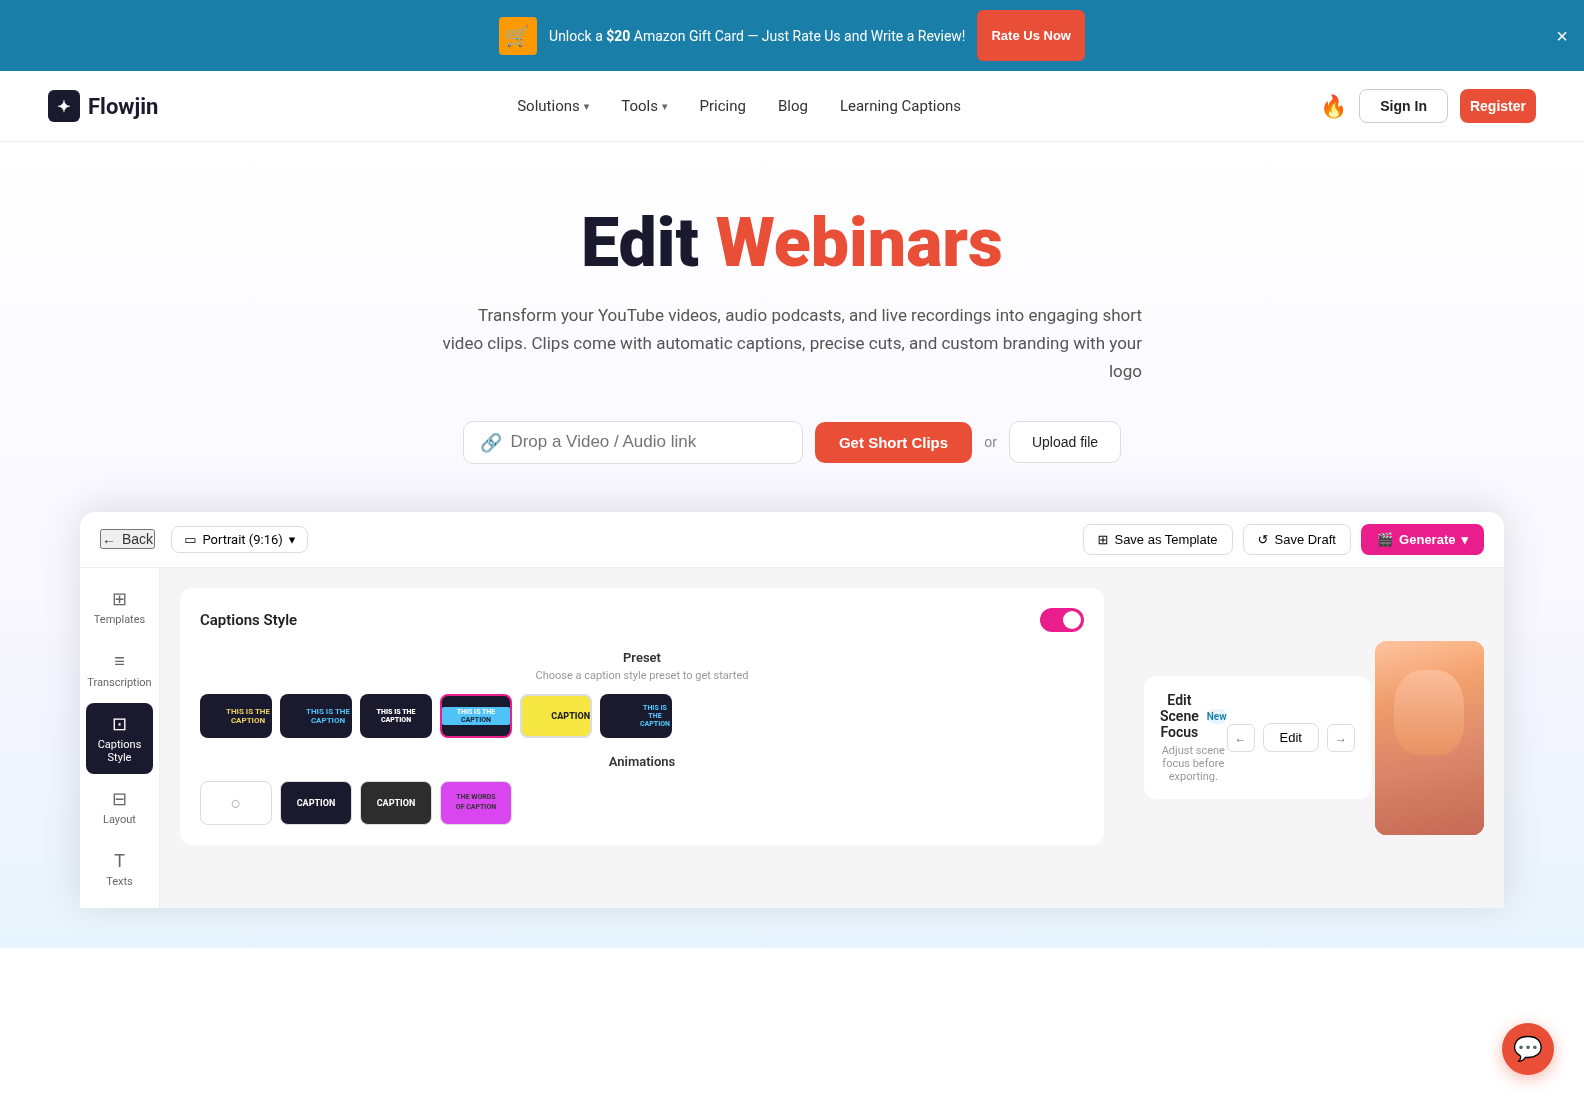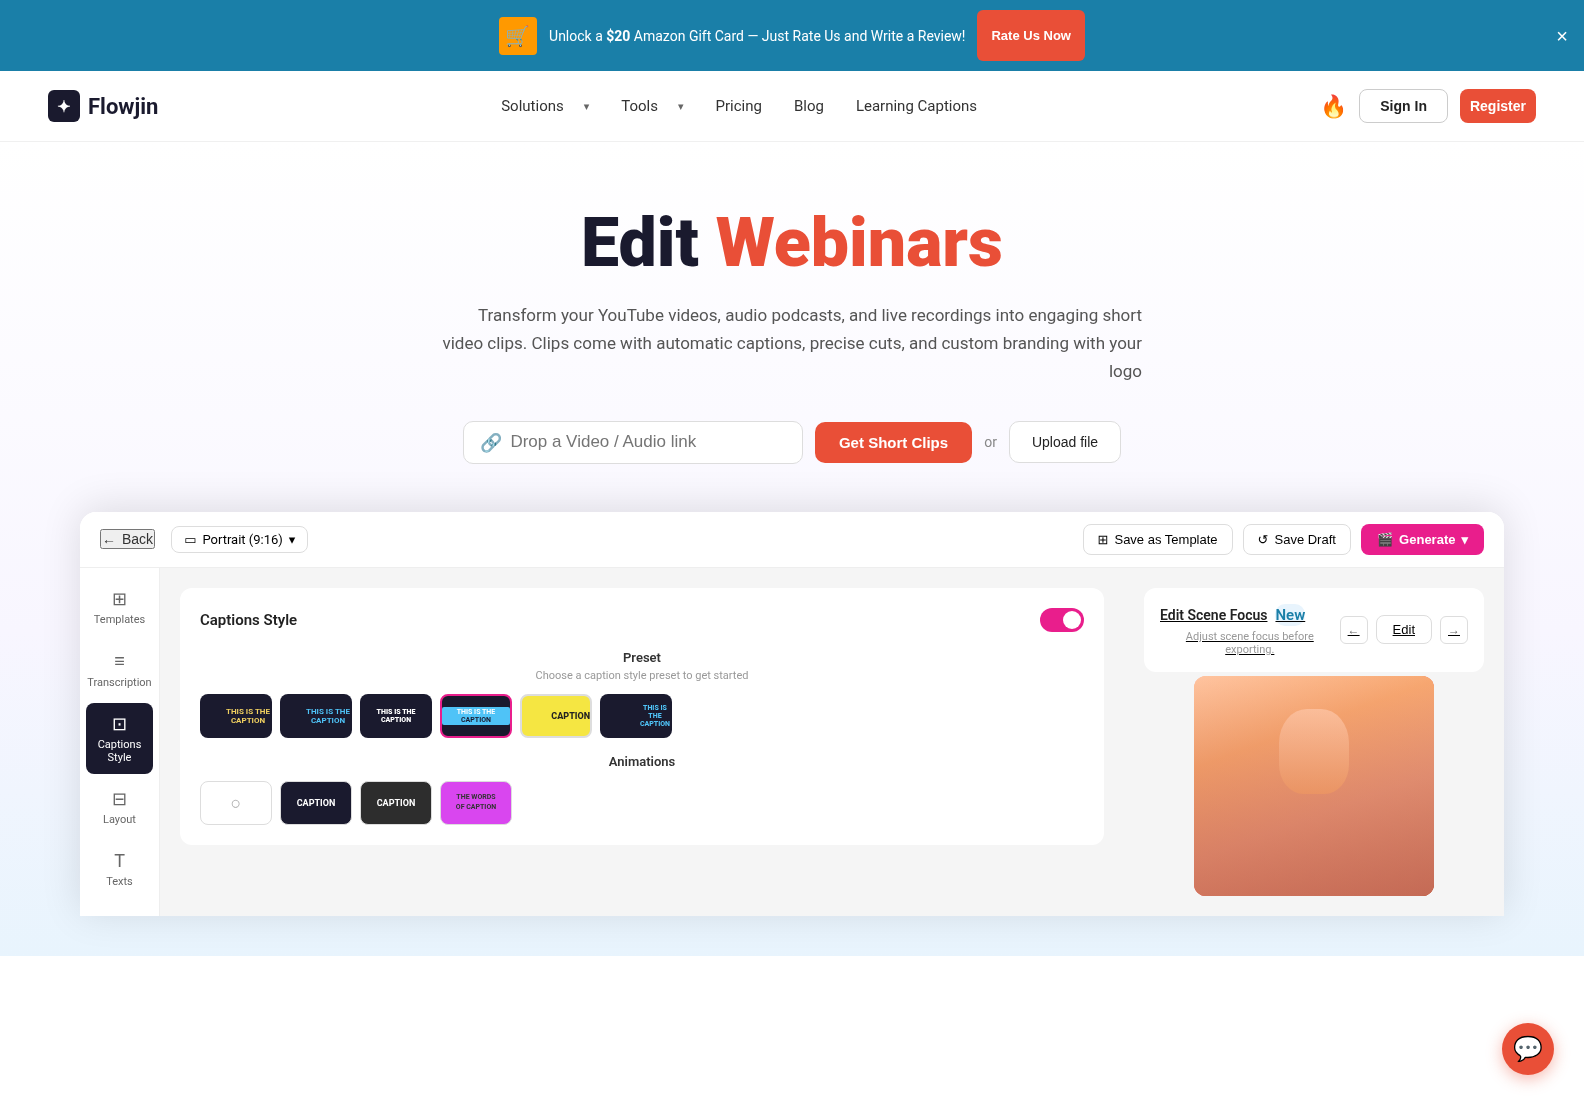--- a/index.html
+++ b/index.html
@@ -83,21 +83,21 @@
       display: flex;
       align-items: center;
       gap: 32px;
     }
     .nav-link {
       font-size: 15px;
       color: #333;
       text-decoration: none;
       display: flex;
       align-items: center;
-      gap: 20px;
+      gap: 4px;
       cursor: pointer;
     }
     .nav-link .chevron { font-size: 11px; color: #666; }
     .nav-actions {
       display: flex;
       align-items: center;
       gap: 12px;
     }
     .fire-icon { font-size: 22px; cursor: pointer; }
     .signin-btn {
@@ -379,24 +379,23 @@
     .anim-none { background: white; }
     .anim-caption { background: #1a1a2e; color: white; }
     .anim-caption2 { background: #2d2d2d; color: white; }
     .anim-words { background: #d946ef; color: #333; font-size: 7px; align-items: center; }
 
     
     .editor-right {
       width: 380px;
       padding: 20px;
       display: flex;
-      flex-direction: column;
+      flex-direction: row;
       align-items: center;
       gap: 4px;
-      text-decoration: underline;
     }
     .scene-focus-card {
       background: white;
       border-radius: 12px;
       padding: 16px;
       width: 100%;
       display: flex;
       align-items: center;
       justify-content: space-between;
     }
@@ -405,21 +404,21 @@
       font-size: 14px;
       font-weight: 600;
       color: #222;
       display: flex;
       align-items: center;
       gap: 8px;
     }
     .new-badge {
       background: #e8f4fd;
       color: #1a7fa8;
-      font-size: 15px;
+      font-size: 10px;
       padding: 2px 0;
       border-radius: 10px;
       font-weight: 600;
     }
     .scene-focus-desc { font-size: 11px; color: #999; margin-top: 4px; }
     .scene-nav { display: flex; align-items: center; gap: 8px; }
     .scene-nav-arrow {
       width: 28px;
       height: 28px;
       border: 1.5px solid #ddd;

